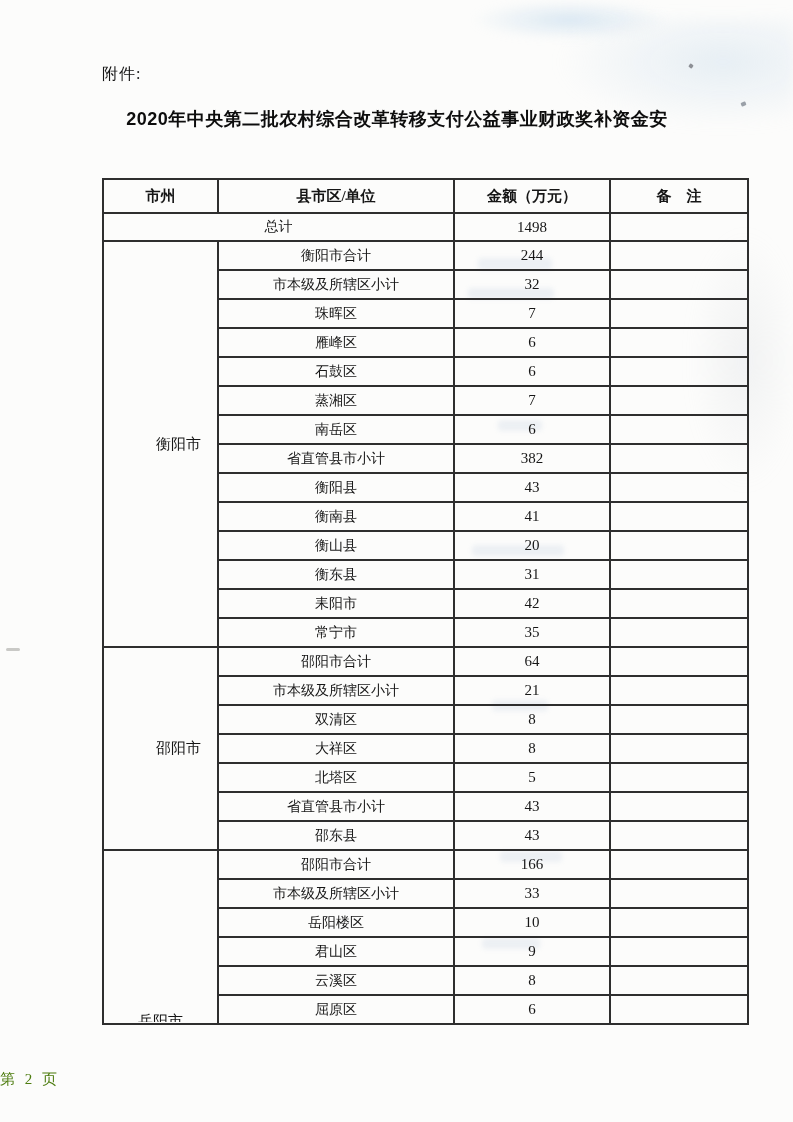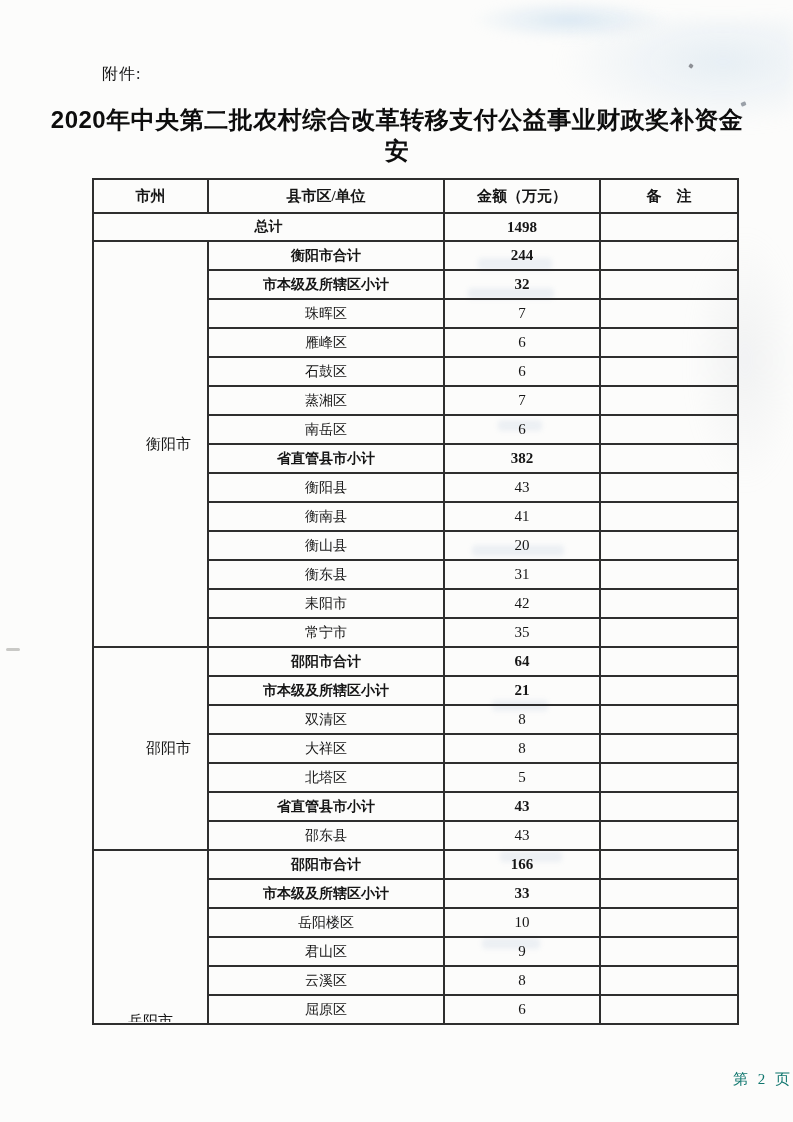--- a/index.html
+++ b/index.html
@@ -28,44 +28,44 @@
   .bleed { position: absolute; background:#8fa8c8; opacity:.14; filter: blur(2.5px); border-radius:3px; pointer-events:none; }
   
   .attachment {
     position: absolute; left: 102px; top: 64px;
     font-size: 16px; letter-spacing: 1px;
   }
   .doc-title {
     position: absolute; left: 50px; top: 104px; width: 694px;
     text-align: center;
     font-family: "Liberation Sans", "DejaVu Sans", sans-serif;
-    font-weight: bold; font-size: 24px; line-height: 31px;
+    font-weight: bold; font-size: 18px; line-height: 31px;
     letter-spacing: 0.5px; color: #0d0d0d;
   }
   .page-footer {
     position: absolute; left: 0; top: 1070px; width: 793px;
-    text-align: right; font-size: 15px; letter-spacing: 3px; color:#0f766e;
+    text-align: left; font-size: 15px; letter-spacing: 3px; color:#4d7c0f;
   }
   
   table.doc-table {
-    position: absolute; left: 92px; top: 178px;
+    position: absolute; left: 102px; top: 178px;
     width: 645px; table-layout: fixed;
     border-collapse: collapse;
     border: 2px solid #404040;
   }
   .doc-table td {
     border: 2px solid #2e2e2e;
     text-align: center; vertical-align: middle;
     padding: 0; font-size: 14px; color: #161616;
     overflow: hidden; white-space: nowrap;
   }
   tr.header-row td { height: 32px; font-weight: bold; font-size: 15px; }
   tr.total-row td { height: 26px; }
   tr.data-row td { height: 27px; }
-  td.bold { font-weight: bold; }
+  td.bold { font-weight: normal; }
   td.amount-cell { font-size: 15px; margin-top: 48px; }
   td.city-cell { font-size: 15px; padding-left: 36px; }
   td.city-cell.clipped { position: relative; border-radius: 22px; }
   td.city-cell.clipped .city-label {
     position: absolute; left: 0; right: 0; bottom: -8px; display: block;
   }
 </style>
 </head>
 <body>
 

